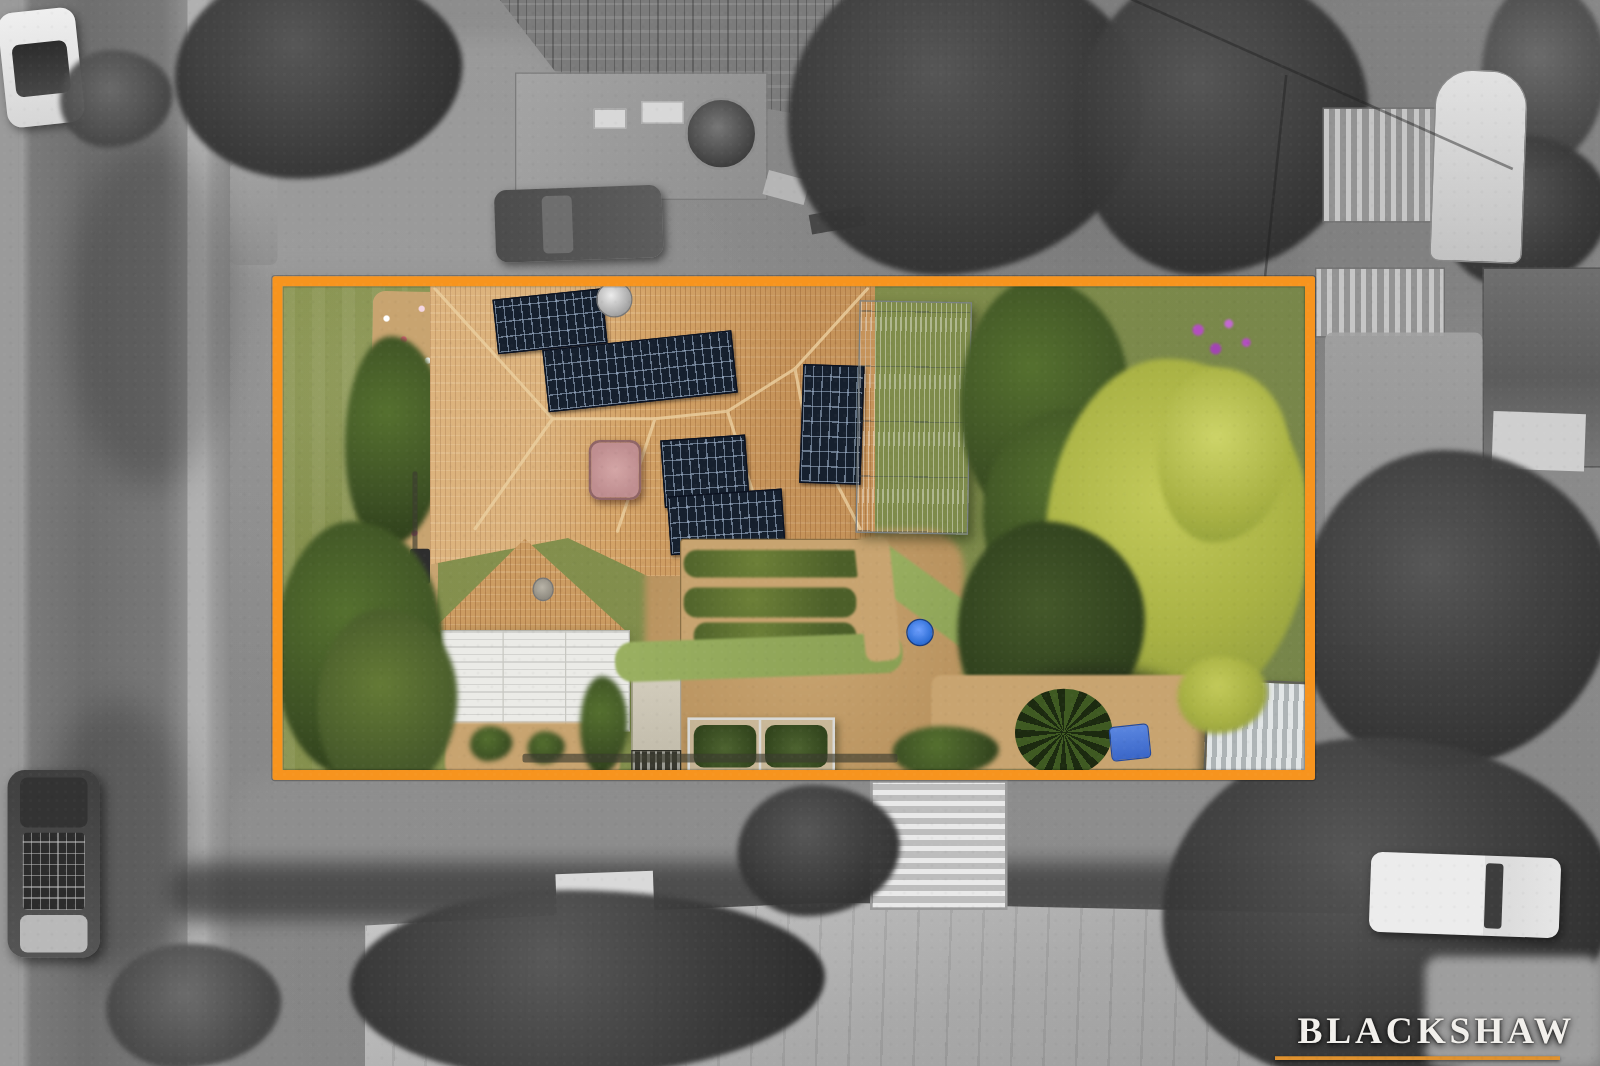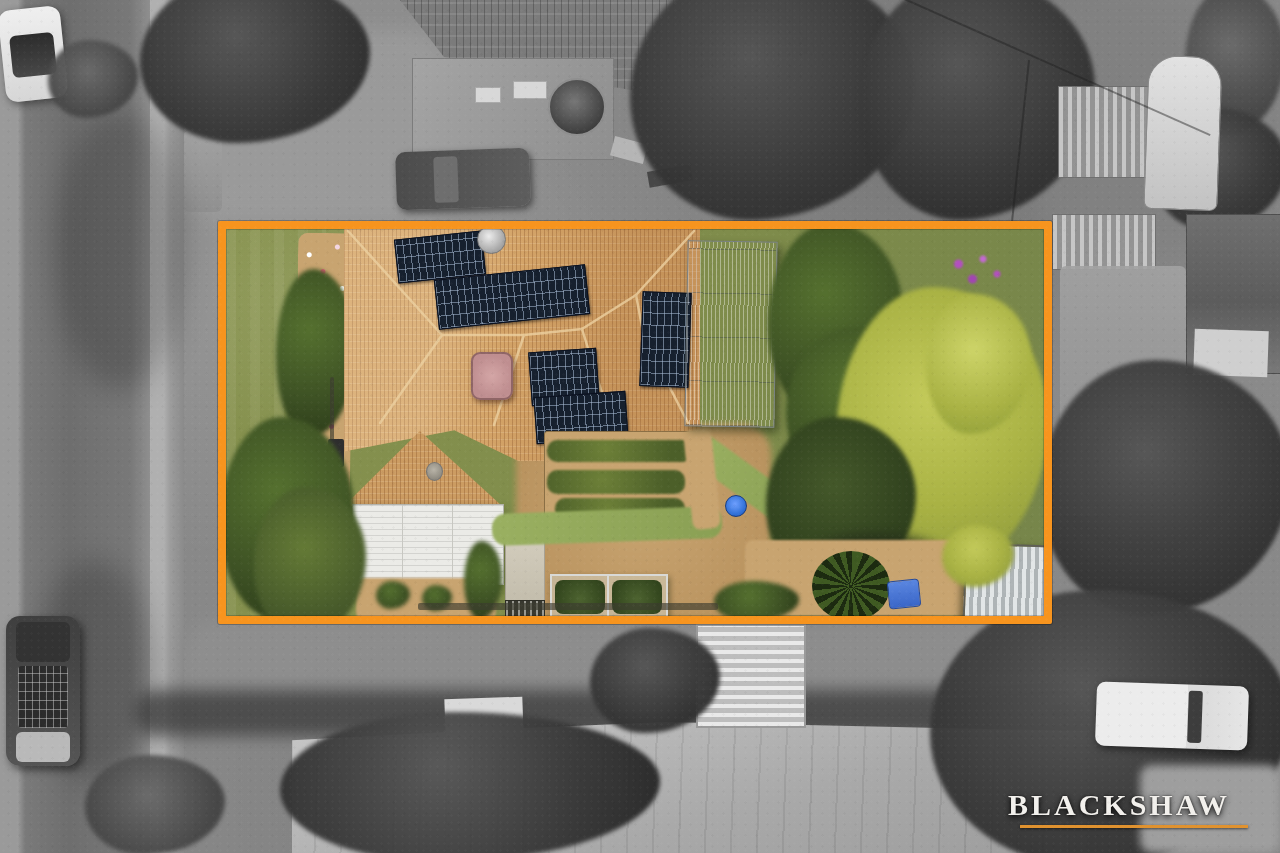--- a/index.html
+++ b/index.html
@@ -110,21 +110,21 @@
   .cart{background:linear-gradient(180deg,#5a86e0,#3a66c8);border-radius:4px;border:1px solid #244a9e;}
   .spiky{border-radius:50%;filter:blur(.5px);
     background:repeating-conic-gradient(from 10deg,#3f5a22 0 11deg,#1c2a10 11deg 22deg);}
   .fence{background:#3c3c30;opacity:.65;border-radius:2px;}
   .gatebars{background:repeating-linear-gradient(90deg,#9a9a92 0 2px,#38382f 2px 6px);border:1px solid #2c2c24;}
   .concrete{background:linear-gradient(180deg,#d2ccbc,#c2bcab);border:1px solid #a8a294;}
   
   #boundary{left:218px;top:221px;width:834px;height:403px;box-sizing:border-box;
     border:8px solid var(--accent_orange,#F7941E);border-radius:2px;
     box-shadow:0 0 0 1px rgba(0,0,0,.25), inset 0 0 0 1px rgba(0,0,0,.18);}
-  #watermark{left:1008px;top:788px;width:252px;text-align:left;}
+  #watermark{left:1008px;top:808px;width:252px;text-align:right;}
   .brand{font-family:"Liberation Serif",serif;font-weight:bold;font-size:30px;
     letter-spacing:3px;color:var(--logo_text,#F2F0EC);
     text-shadow:0 2px 6px rgba(0,0,0,.9),0 0 2px rgba(0,0,0,.7);}
   .brand-line{width:228px;height:3px;margin:3px auto 0;background:var(--logo_underline,#E0922F);
     box-shadow:0 1px 3px rgba(0,0,0,.6);}
   .grain{left:0;top:0;width:1280px;height:853px;pointer-events:none;opacity:.5;background-image:
     radial-gradient(rgba(255,255,255,.05) 1px,transparent 1.4px),
     radial-gradient(rgba(0,0,0,.06) 1px,transparent 1.4px);
     background-size:7px 7px,11px 11px;background-position:0 0,3px 5px;}
 </style>

